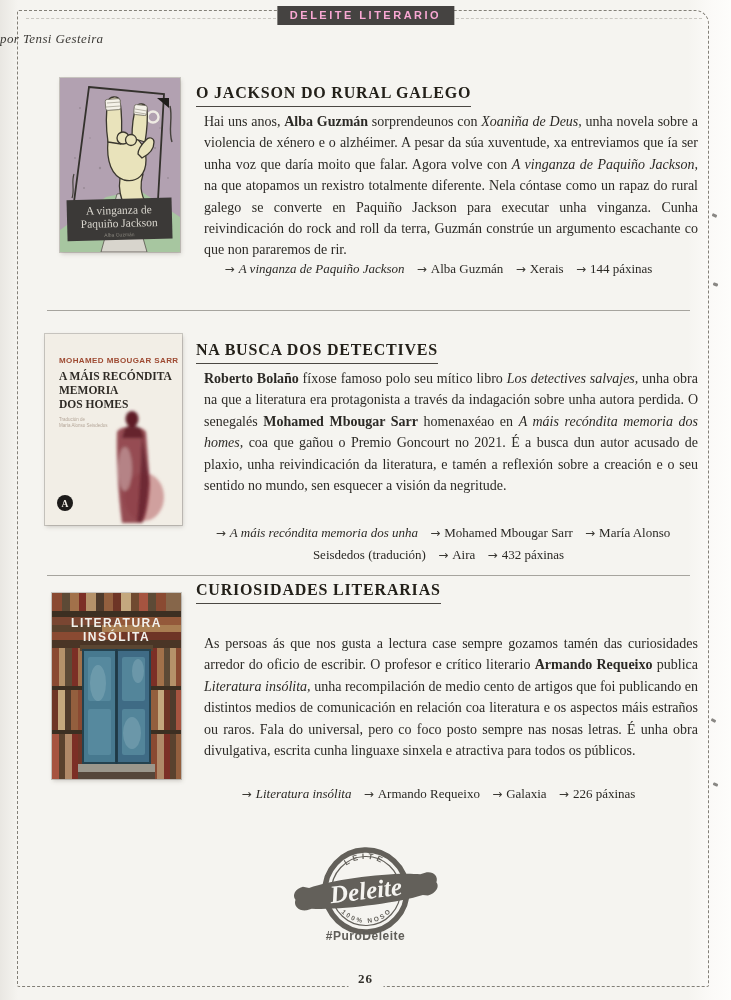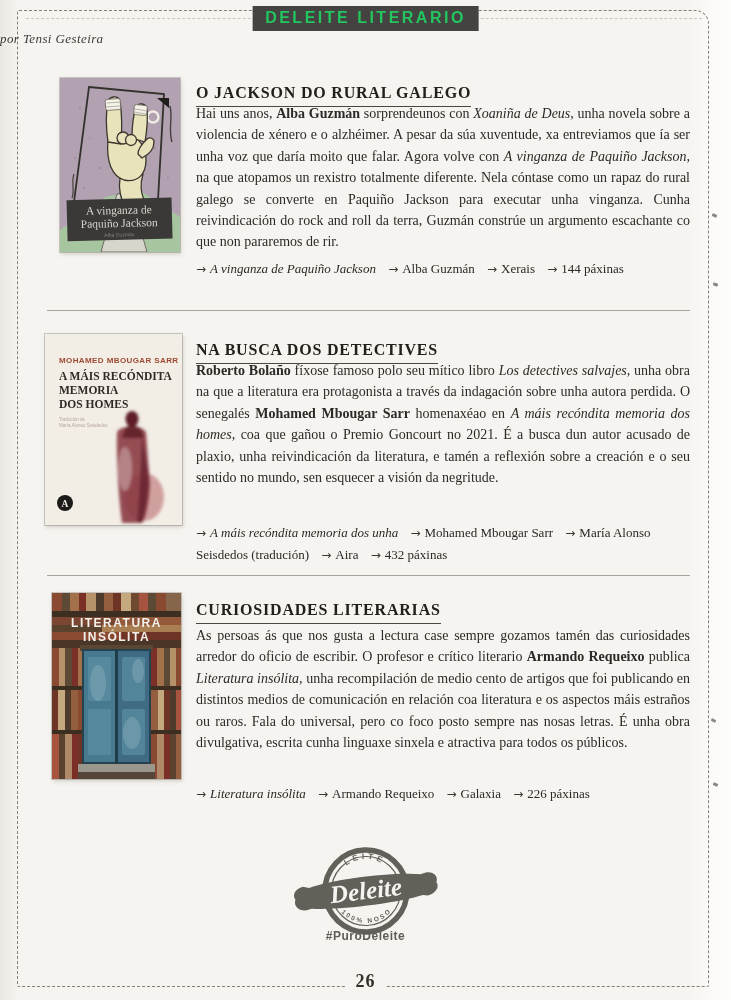--- a/index.html
+++ b/index.html
@@ -6,42 +6,42 @@
   .page{position:relative;width:731px;height:1000px;overflow:hidden;
         background:linear-gradient(90deg,#e9e7e2 0px,#f5f4f0 18px,#f5f4f0 688px,#fbfaf8 712px,#fdfdfb 731px);
         font-family:"Liberation Serif",serif;color:#2c2a26;}
   
   .frame{position:absolute;left:17px;top:10px;width:690px;height:975px;
          border:1px dashed #827f77;border-radius:2px 14px 2px 2px;pointer-events:none;}
   .tick{position:absolute;width:5px;height:3px;background:#4c4a45;opacity:.65;border-radius:1px;}
   
   .hdr-dash{position:absolute;top:18px;height:0;border-top:1px dashed #c8c6c0;}
   .title-box{position:absolute;top:6px;left:50%;transform:translateX(-50%);
-             background:#454341;color:#22c55e;padding:3px 13px 4px;
-             font-family:"Liberation Sans",sans-serif;font-weight:bold;font-size:16px;letter-spacing:2.5px;white-space:nowrap;}
+             background:#454341;color:#f9a8d4;padding:3px 13px 4px;
+             font-family:"Liberation Sans",sans-serif;font-weight:bold;font-size:11px;letter-spacing:2.5px;white-space:nowrap;}
   .byline{position:absolute;top:31px;left:0;width:731px;text-align:left;
           font-style:italic;font-size:13px;color:#3c3a36;letter-spacing:.4px;}
   
   .a-title{position:absolute;left:196px;font-size:16px;font-weight:bold;letter-spacing:.8px;color:#232019;}
   .a-title span{display:inline-block;border-bottom:1.5px solid #4a4742;padding-bottom:4px;}
   .a-body{position:absolute;left:196px;width:494px;font-size:14px;line-height:21.4px;
-          text-align:justify;color:#2c2a26;margin:0;}
+          text-align:justify;color:#2c2a26;margin:8px;}
   .b{font-weight:bold;} .i{font-style:italic;}
-  .meta{position:absolute;left:196px;width:494px;font-size:13px;line-height:21px;color:#2b2925;}
+  .meta{position:absolute;left:196px;width:494px;font-size:13px;line-height:21px;color:#2b2925;text-align:center;}
   .mi{margin-right:9px;white-space:normal;}
   .arr{font-family:"DejaVu Sans",sans-serif;font-size:12px;margin-right:4px;color:#3a3833;}
   .divider{position:absolute;left:47px;width:643px;height:0;border-top:1px solid #a6a49e;}
   .cover{position:absolute;box-shadow:0 0 0 1px rgba(120,115,105,.35),1px 2px 4px rgba(90,85,75,.25);background:#fff;}
   .cover svg{display:block;}
   
   .stamp{position:absolute;left:50%;top:843px;transform:translateX(-50%) rotate(-2deg);}
   .hashtag{position:absolute;top:929px;left:0;width:731px;text-align:center;
            font-family:"Liberation Sans",sans-serif;font-weight:bold;font-size:12px;color:#5f5d58;letter-spacing:.5px;}
   .pagenum{position:absolute;top:971px;left:50%;transform:translateX(-50%);
-           background:#f5f4f0;padding:0 10px;font-weight:bold;font-size:18px;letter-spacing:1px;color:#33312c;}
+           background:#f5f4f0;padding:0 10px;font-weight:bold;font-size:13px;letter-spacing:1px;color:#33312c;}
 </style>
 </head>
 <body>
 
 <div class="page">
 
   <div class="frame"></div>
   <div class="tick" style="left:712px;top:214px;transform:rotate(25deg);"></div>
   <div class="tick" style="left:713px;top:283px;transform:rotate(20deg);"></div>
   <div class="tick" style="left:711px;top:719px;transform:rotate(28deg);"></div>
@@ -244,21 +244,21 @@
           <ellipse cx="86" cy="78" rx="6" ry="12"></ellipse>
       </g>
       <rect x="63.5" y="56" width="2" height="115" fill="#1f3946"></rect>
       <rect x="26" y="171" width="77" height="8" fill="#9b978c"></rect>
       <rect x="26" y="179" width="77" height="7" fill="#55463a"></rect>
       <text x="64.5" y="34" text-anchor="middle" font-family="Liberation Sans,sans-serif" font-weight="bold" font-size="12" letter-spacing="1.5" fill="#f2f1ec">LITERATURA</text>
       <text x="64.5" y="48" text-anchor="middle" font-family="Liberation Sans,sans-serif" font-weight="bold" font-size="12" letter-spacing="1.5" fill="#f2f1ec">INSÓLITA</text>
     </svg>
   </div>
 
-  <h2 class="a-title" style="top:588px;"><span>CURIOSIDADES LITERARIAS</span></h2>
+  <h2 class="a-title" style="top:568px;"><span>CURIOSIDADES LITERARIAS</span></h2>
   <p class="a-body" style="top:625px;"><span>As persoas ás que nos gusta a lectura case sempre gozamos tamén das curiosidades arredor do oficio de escribir. O profesor e crítico literario </span><span class="b">Armando Requeixo</span><span> publica </span><span class="i">Literatura insólita,</span><span> unha recompilación de medio cento de artigos que foi publicando en distintos medios de comunicación en relación coa literatura e os aspectos máis estraños ou raros. Fala do universal, pero co foco posto sempre nas nosas letras. É unha obra divulgativa, escrita cunha linguaxe sinxela e atractiva para todos os públicos.</span></p>
   <div class="meta" style="top:783px;">
     <span class="mi"><span class="arr">→</span><span class="i">Literatura insólita</span></span>
     <span class="mi"><span class="arr">→</span><span>Armando Requeixo</span></span>
     <span class="mi"><span class="arr">→</span><span>Galaxia</span></span>
     <span class="mi"><span class="arr">→</span><span>226 páxinas</span></span>
   </div>
 
   <div class="stamp">
     <svg width="160" height="96" viewBox="0 0 160 96">

